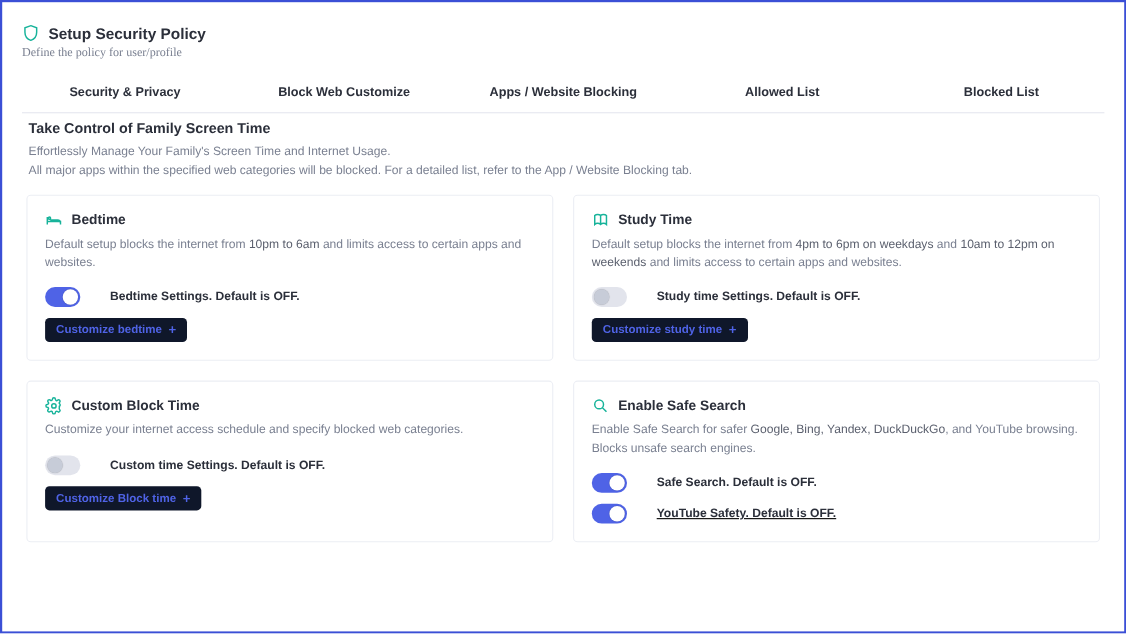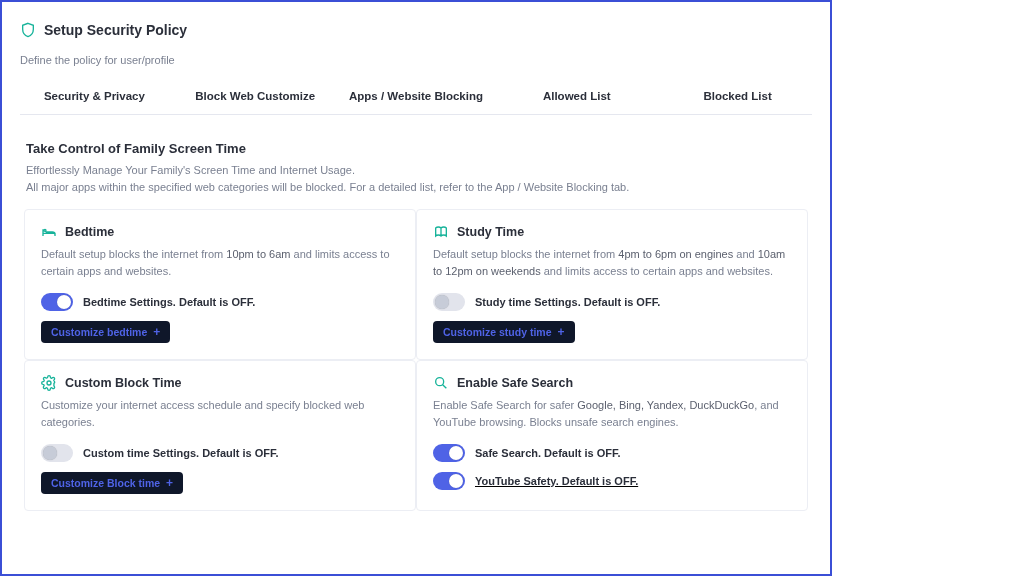--- a/index.html
+++ b/index.html
@@ -5,54 +5,55 @@
   * { box-sizing: border-box; margin: 0; padding: 0; }
   body {
     font-family: -apple-system, BlinkMacSystemFont, "Segoe UI", Arial, sans-serif;
     background: #fff;
     width: 1024px;
     height: 576px;
     overflow: hidden;
   }
   .frame {
     border: 2px solid #3b4fd6;
-    width: 832px;
+    width: 1024px;
     height: 576px;
     background: #fff;
     padding: 14px 18px 24px 18px;
   }
   .header-row { display: flex; align-items: center; gap: 8px; margin-top: 6px; }
   .shield-icon { width: 16px; height: 16px; color: #17b39a; }
   .page-title { font-size: 14px; font-weight: 700; color: #2b2f3a; }
-  .page-subtitle { font-size: 11px; color: #7a8091; margin-top: 16px; margin-bottom: 14px; }
+  .page-subtitle { font-size: 11px; color: #7a8091; margin-top: 4px; margin-bottom: 14px; font-family: Liberation Serif, serif; }
   .tabs {
     display: flex;
     border-bottom: 1px solid #e5e7ef;
     gap: 12px;
   }
   .tab {
     flex: 1;
     text-align: center;
     font-size: 11.5px;
     font-weight: 700;
     color: #2b2f3a;
     padding: 10px 6px;
     cursor: pointer;
     border-bottom: 2px solid transparent;
   }
   .tab.active {
     color: #4f63e6;
     border-bottom: 2px solid #4f63e6;
   }
-  .section-head { margin: 26px 6px 14px 6px; }
+  .section-head { margin: 6px 6px 14px 6px; }
   .section-title { font-size: 13px; font-weight: 700; color: #2b2f3a; margin-bottom: 6px; }
   .section-desc { font-size: 11px; color: #7a8091; line-height: 1.5; }
   .cards {
     display: grid;
     grid-template-columns: 1fr 1fr;
+    gap: 18px;
     padding: 0 4px;
   }
   .card {
     border: 1px solid #eceef4;
     border-radius: 4px;
     padding: 14px 16px 16px 16px;
     background: #fff;
   }
   .card-header { display: flex; align-items: center; gap: 8px; margin-bottom: 6px; }
   .card-icon { width: 16px; height: 16px; color: #17b39a; flex-shrink: 0; }
@@ -66,21 +67,21 @@
   }
   .toggle.on { background: #4f63e6; }
   .toggle.off { background: #e2e4ec; }
   .toggle .knob {
     width: 14px; height: 14px; border-radius: 50%; background: #fff;
     position: absolute; top: 2px; transition: none;
     box-shadow: 0 0 1px rgba(0,0,0,.3);
   }
   .toggle.on .knob { right: 2px; }
   .toggle.off .knob { left: 2px; background: #c7ccd8; }
-  .toggle-label { font-size: 11px; font-weight: 700; color: #2b2f3a; }
+  .toggle-label { font-size: 11px; font-weight: 700; color: #2b2f3a; margin-left: 17px; }
   .cust-btn {
     display: inline-flex; align-items: center; gap: 6px;
     background: #0f172a; color: #4f63e6;
     font-size: 10.5px; font-weight: 600;
     padding: 5px 10px; border-radius: 4px;
     border: none; cursor: pointer;
   }
   .plus { font-size: 12px; line-height: 1; }
 </style>
 </head>
@@ -137,21 +138,21 @@
     </div>
 
     <div class="card">
       <div class="card-header">
         <svg class="card-icon" viewBox="0 0 24 24" fill="none" stroke="currentColor" stroke-width="2">
             <path d="M12 6c-2-2-6-2-8 0v12c2-2 6-2 8 0 2-2 6-2 8 0V6c-2-2-6-2-8 0zM12 6v12"></path>
           </svg>
         <div class="card-title">Study Time</div>
       </div>
       <div class="card-desc">
-        <span>Default setup blocks the internet from </span><b>4pm to 6pm on engines</b><span> and </span><b>10am to 12pm on weekends</b><span> and limits access to certain apps and websites.</span>
+        <span>Default setup blocks the internet from </span><b>4pm to 6pm on weekdays</b><span> and </span><b>10am to 12pm on weekends</b><span> and limits access to certain apps and websites.</span>
       </div>
       <div class="toggle-row">
         <div class="toggle off">
             <div class="knob"></div>
           </div>
         <div class="toggle-label">Study time Settings. Default is OFF.</div>
       </div>
       <button class="cust-btn">
         <span>Customize study time</span>
           <span class="plus">+</span>

